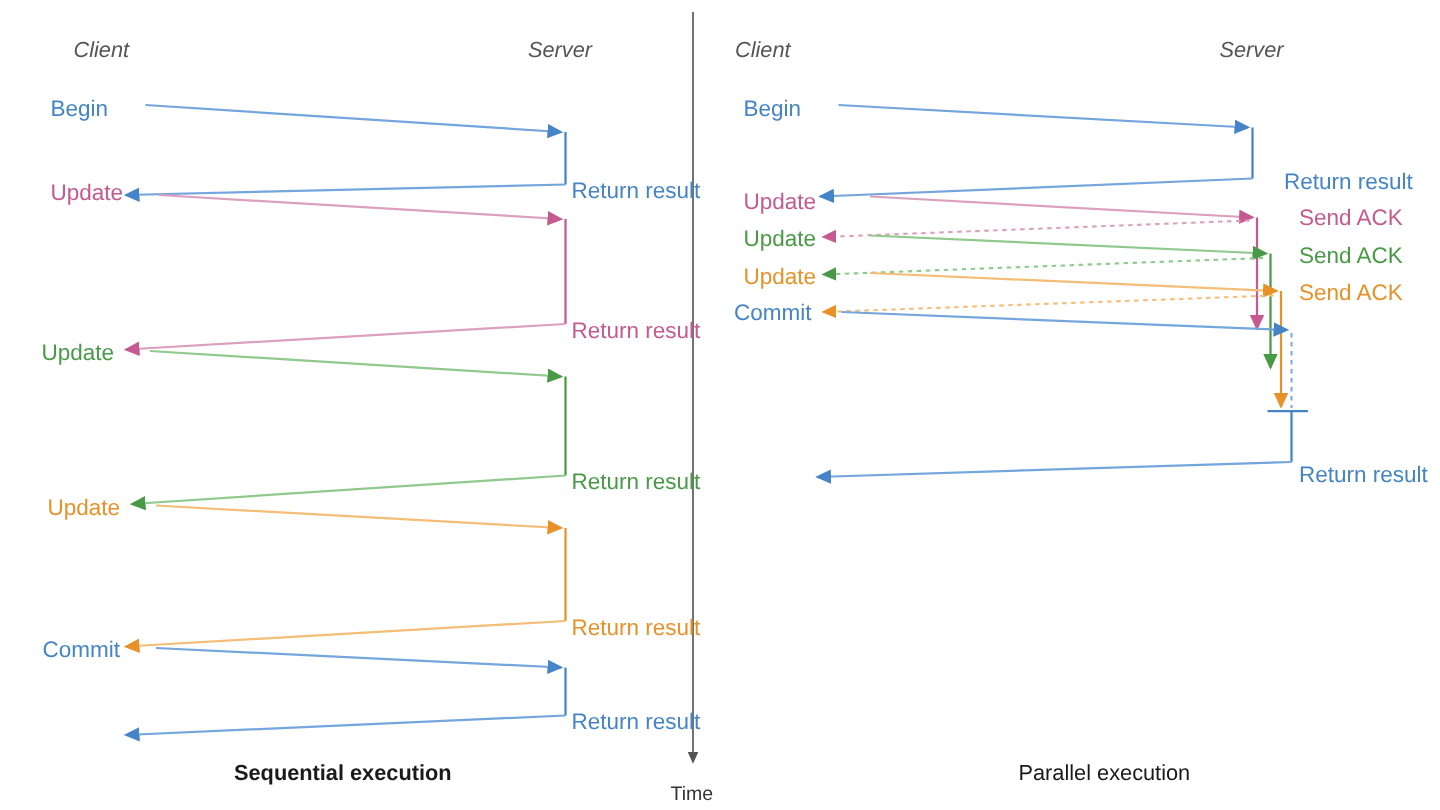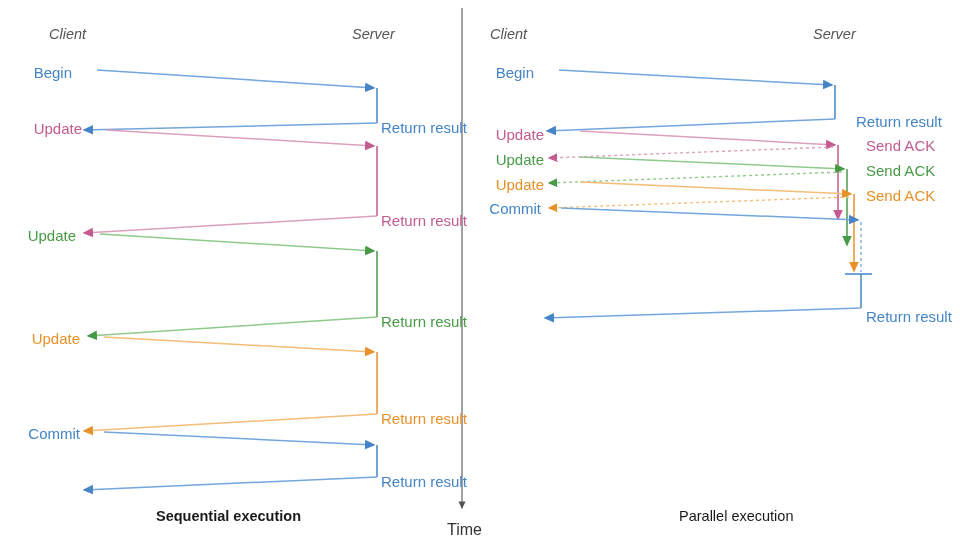--- a/index.html
+++ b/index.html
@@ -34,21 +34,21 @@
   .actor-head {
     font-style: italic;
     font-size: 14.5px;
     color: #555555;
   }
   .caption {
     font-size: 14.5px;
     color: #1a1a1a;
   }
   .time-label {
-    font-size: 16px;
+    font-size: 13px;
     color: #333333;
   }
 </style>
 </head>
 <body>
 
 <div id="canvas">
 
   <svg class="layer" viewBox="0 0 960 540">
     <defs>

